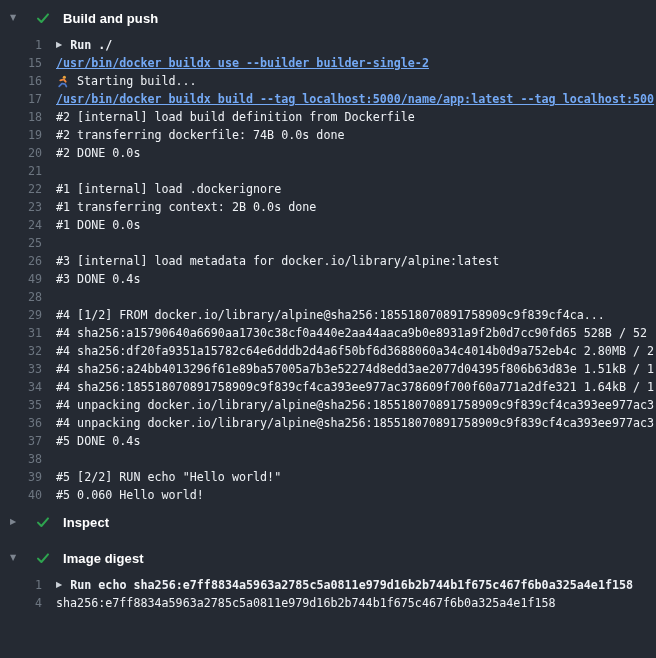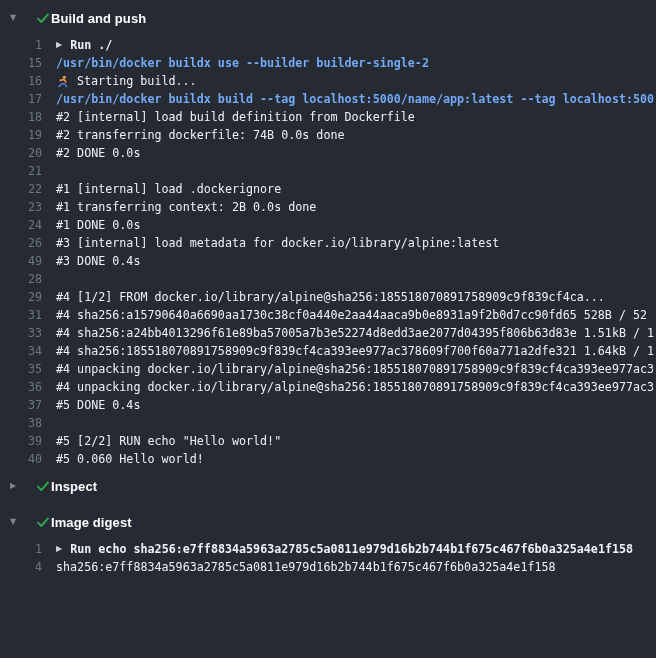--- a/index.html
+++ b/index.html
@@ -21,37 +21,37 @@
   .page{width:656px;height:658px;overflow:hidden;}
   .step-header{
     display:flex;align-items:center;height:36px;padding-left:10px;cursor:pointer;
   }
   .caret{
     flex:0 0 12px;width:12px;font-size:8px;line-height:1;color:var(--caret);
     font-family:"DejaVu Sans",sans-serif;
   }
   .check{flex:0 0 16px;width:16px;height:16px;margin-left:13px;display:flex;align-items:center;}
   .step-title{
-    font-weight:bold;font-size:13px;color:#ffffff;letter-spacing:0.1px;
+    margin-left:12px;font-weight:bold;font-size:13px;color:#ffffff;letter-spacing:0.1px;
   }
   .log-group{display:block;}
   .log-line{
     display:flex;height:18px;line-height:18px;white-space:pre;
     font-family:"DejaVu Sans Mono","Liberation Mono",monospace;font-size:11.7px;
   }
   .line-number{
     flex:0 0 42px;width:42px;text-align:right;color:var(--line-number);
     cursor:pointer;user-select:none;
   }
   .line-content{
     margin-left:14px;color:var(--text);display:flex;align-items:center;height:18px;
     overflow:hidden;flex:1 1 auto;min-width:0;
   }
   .line-content .txt{white-space:pre;}
-  .line-content.command .txt{color:var(--command);font-weight:bold;}
+  .line-content.command .txt{color:var(--command);font-weight:bold;text-decoration:underline;}
   .line-content.run .txt{color:var(--text);font-weight:bold;}
   .expander{
     color:var(--expander);font-size:8px;line-height:1;margin-right:8px;cursor:pointer;
     font-family:"DejaVu Sans",sans-serif;
   }
   .inline-icon{display:inline-flex;width:13px;height:13px;margin-right:8px;flex:0 0 13px;}
   .inline-icon svg{width:13px;height:13px;display:block;}
 </style>
 </head>
 <body>
@@ -75,25 +75,27 @@
               <path d="M3.4 12.2 L6.4 9.2 L9.8 9.8 L11.2 12.4" stroke="#4d77c8" stroke-width="1.8" stroke-linecap="round" stroke-linejoin="round" fill="none"></path>
             </svg></span><span class="txt">Starting build...</span></span></div>
       <div class="log-line"><span class="line-number">17</span><span class="line-content command"><span class="txt">/usr/bin/docker buildx build --tag localhost:5000/name/app:latest --tag localhost:500</span></span></div>
       <div class="log-line"><span class="line-number">18</span><span class="line-content"><span class="txt">#2 [internal] load build definition from Dockerfile</span></span></div>
       <div class="log-line"><span class="line-number">19</span><span class="line-content"><span class="txt">#2 transferring dockerfile: 74B 0.0s done</span></span></div>
       <div class="log-line"><span class="line-number">20</span><span class="line-content"><span class="txt">#2 DONE 0.0s</span></span></div>
       <div class="log-line"><span class="line-number">21</span><span class="line-content"><span class="txt"></span></span></div>
       <div class="log-line"><span class="line-number">22</span><span class="line-content"><span class="txt">#1 [internal] load .dockerignore</span></span></div>
       <div class="log-line"><span class="line-number">23</span><span class="line-content"><span class="txt">#1 transferring context: 2B 0.0s done</span></span></div>
       <div class="log-line"><span class="line-number">24</span><span class="line-content"><span class="txt">#1 DONE 0.0s</span></span></div>
+      <div class="log-line"><span class="line-number">25</span><span class="line-content"><span class="txt"></span></span></div>
       <div class="log-line"><span class="line-number">26</span><span class="line-content"><span class="txt">#3 [internal] load metadata for docker.io/library/alpine:latest</span></span></div>
       <div class="log-line"><span class="line-number">49</span><span class="line-content"><span class="txt">#3 DONE 0.4s</span></span></div>
       <div class="log-line"><span class="line-number">28</span><span class="line-content"><span class="txt"></span></span></div>
       <div class="log-line"><span class="line-number">29</span><span class="line-content"><span class="txt">#4 [1/2] FROM docker.io/library/alpine@sha256:185518070891758909c9f839cf4ca...</span></span></div>
       <div class="log-line"><span class="line-number">31</span><span class="line-content"><span class="txt">#4 sha256:a15790640a6690aa1730c38cf0a440e2aa44aaca9b0e8931a9f2b0d7cc90fd65 528B / 52</span></span></div>
+      <div class="log-line"><span class="line-number">32</span><span class="line-content"><span class="txt">#4 sha256:df20fa9351a15782c64e6dddb2d4a6f50bf6d3688060a34c4014b0d9a752eb4c 2.80MB / 2</span></span></div>
       <div class="log-line"><span class="line-number">33</span><span class="line-content"><span class="txt">#4 sha256:a24bb4013296f61e89ba57005a7b3e52274d8edd3ae2077d04395f806b63d83e 1.51kB / 1</span></span></div>
       <div class="log-line"><span class="line-number">34</span><span class="line-content"><span class="txt">#4 sha256:185518070891758909c9f839cf4ca393ee977ac378609f700f60a771a2dfe321 1.64kB / 1</span></span></div>
       <div class="log-line"><span class="line-number">35</span><span class="line-content"><span class="txt">#4 unpacking docker.io/library/alpine@sha256:185518070891758909c9f839cf4ca393ee977ac3</span></span></div>
       <div class="log-line"><span class="line-number">36</span><span class="line-content"><span class="txt">#4 unpacking docker.io/library/alpine@sha256:185518070891758909c9f839cf4ca393ee977ac3</span></span></div>
       <div class="log-line"><span class="line-number">37</span><span class="line-content"><span class="txt">#5 DONE 0.4s</span></span></div>
       <div class="log-line"><span class="line-number">38</span><span class="line-content"><span class="txt"></span></span></div>
       <div class="log-line"><span class="line-number">39</span><span class="line-content"><span class="txt">#5 [2/2] RUN echo "Hello world!"</span></span></div>
       <div class="log-line"><span class="line-number">40</span><span class="line-content"><span class="txt">#5 0.060 Hello world!</span></span></div>
     </div>
     <div class="step-header">

